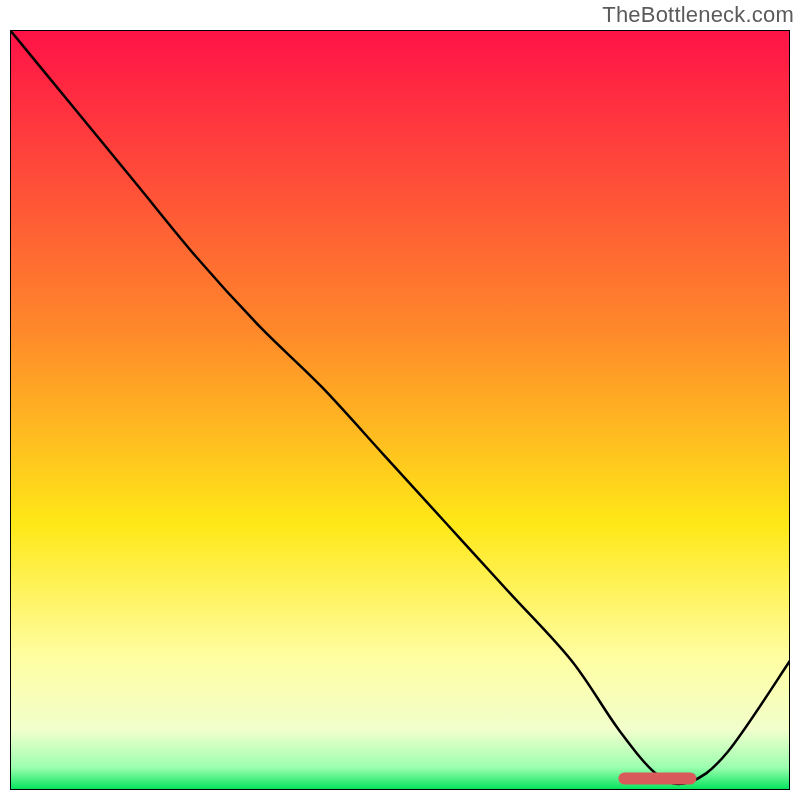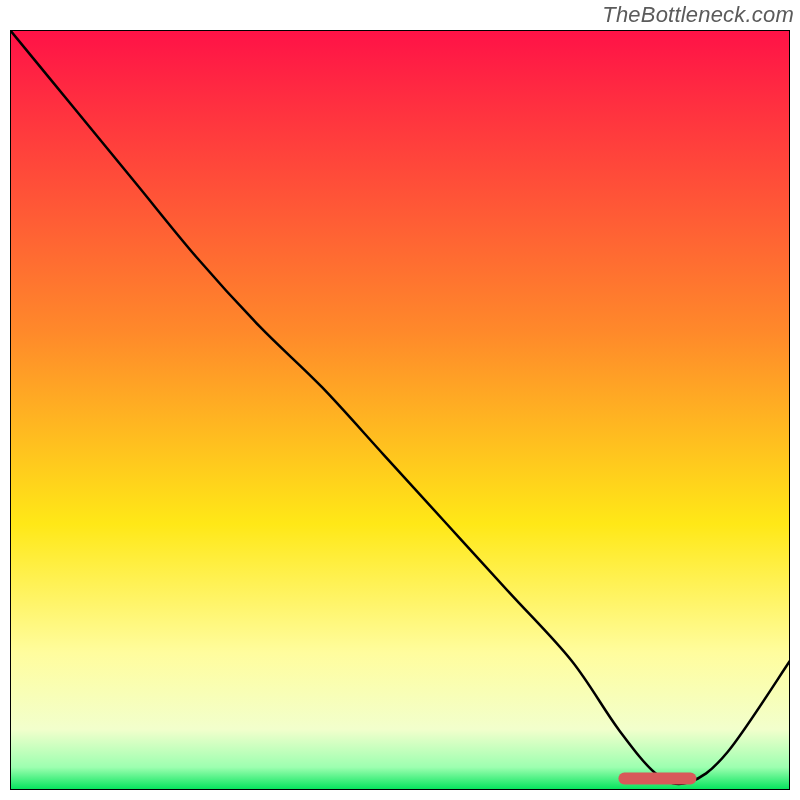--- a/index.html
+++ b/index.html
@@ -7,21 +7,20 @@
     padding: 0;
     width: 800px;
     height: 800px;
     background: #fff;
     font-family: Arial, Helvetica, sans-serif;
   }
   .container {
     position: relative;
     width: 800px;
     height: 772px;
-    font-style: italic;
   }
   .watermark {
     position: absolute;
     top: 2px;
     right: 6px;
     font-size: 22px;
     font-weight: 500;
     color: #5b5b5b;
     letter-spacing: 0.2px;
   }

